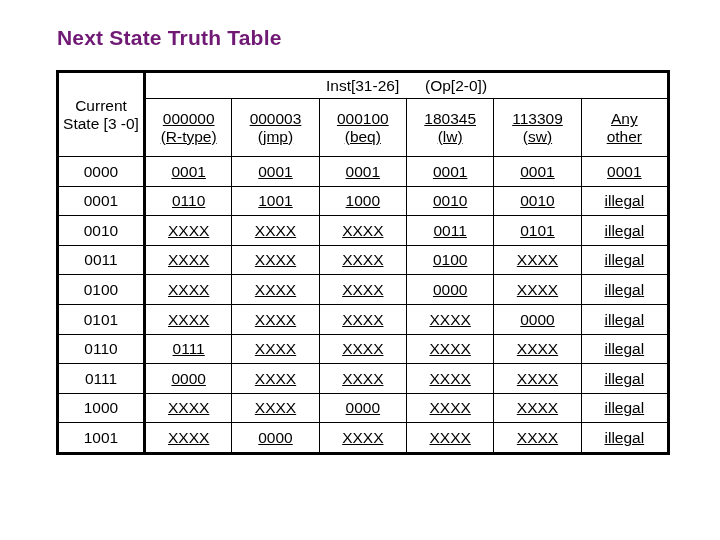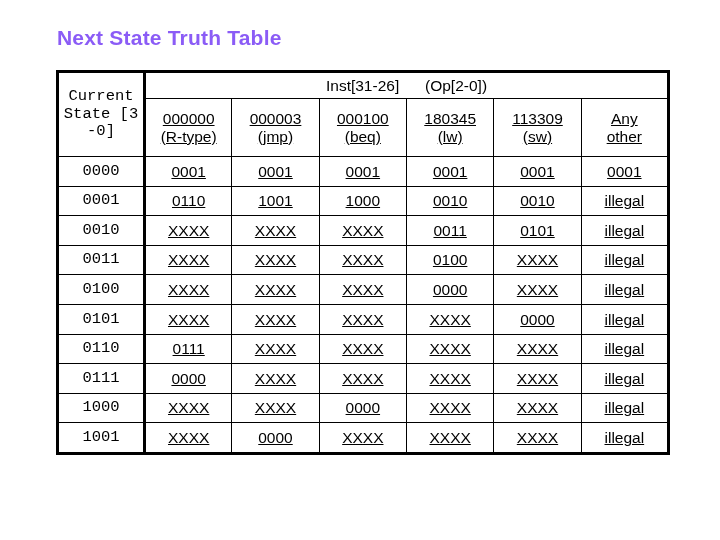--- a/index.html
+++ b/index.html
@@ -59,21 +59,20 @@
   }
 
   
   #truth-table {
     border: 3px solid #000000;
   }
 
   
   .col-state {
     border-right: 3px solid #000000 !important;
-    font-family: Liberation Mono, monospace;
   }
 
   
   .hdr-state {
     width: 84px;
     font-weight: bold;
     font-size: 15.5px;
     line-height: 1.15;
     padding: 2px 4px 3px 4px;
   }
@@ -98,21 +97,21 @@
   
   .w-state { width: 84px; }
   .w-op    { width: 88px; text-decoration: underline; }
   .w-any   { width: 90px; text-decoration: underline; }
 </style>
 </head>
 <body>
 
 <div id="slide" style="background: rgb(255, 255, 255);">
 
-  <div id="slide-title" style="color: #8b5cf6; text-align: right;">Next State Truth Table</div>
+  <div id="slide-title" style="color: #701a75; text-align: right;">Next State Truth Table</div>
 
   <table id="truth-table">
     <thead>
       <tr>
         <th class="hdr-state col-state w-state" rowspan="2">Current State [3 -0]</th>
         <th class="hdr-group" colspan="6">Inst[31-26]      (Op[2-0])</th>
       </tr>
       <tr>
           <th class="hdr-op w-op"><div>000000</div><div>(R-type)</div></th>
           <th class="hdr-op w-op"><div>000003</div><div>(jmp)</div></th>

